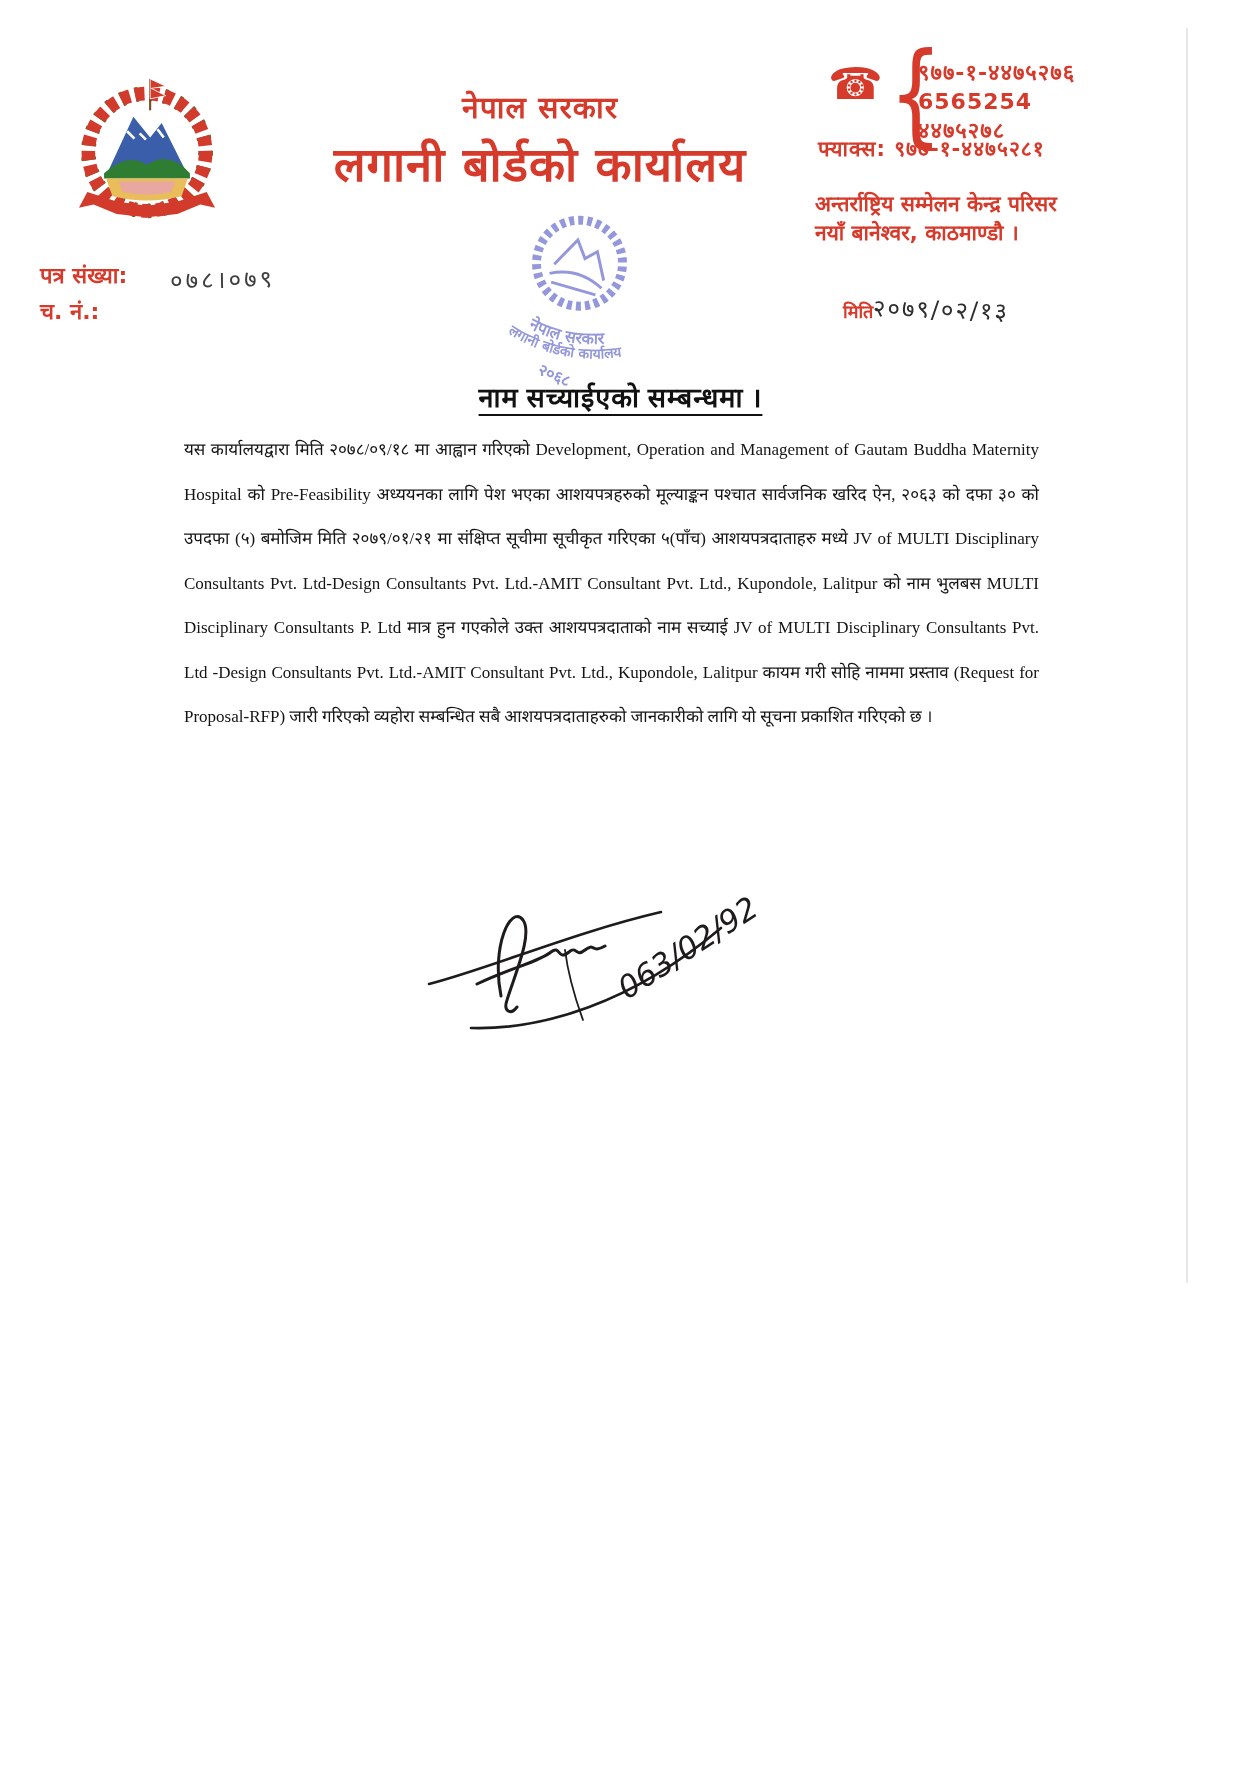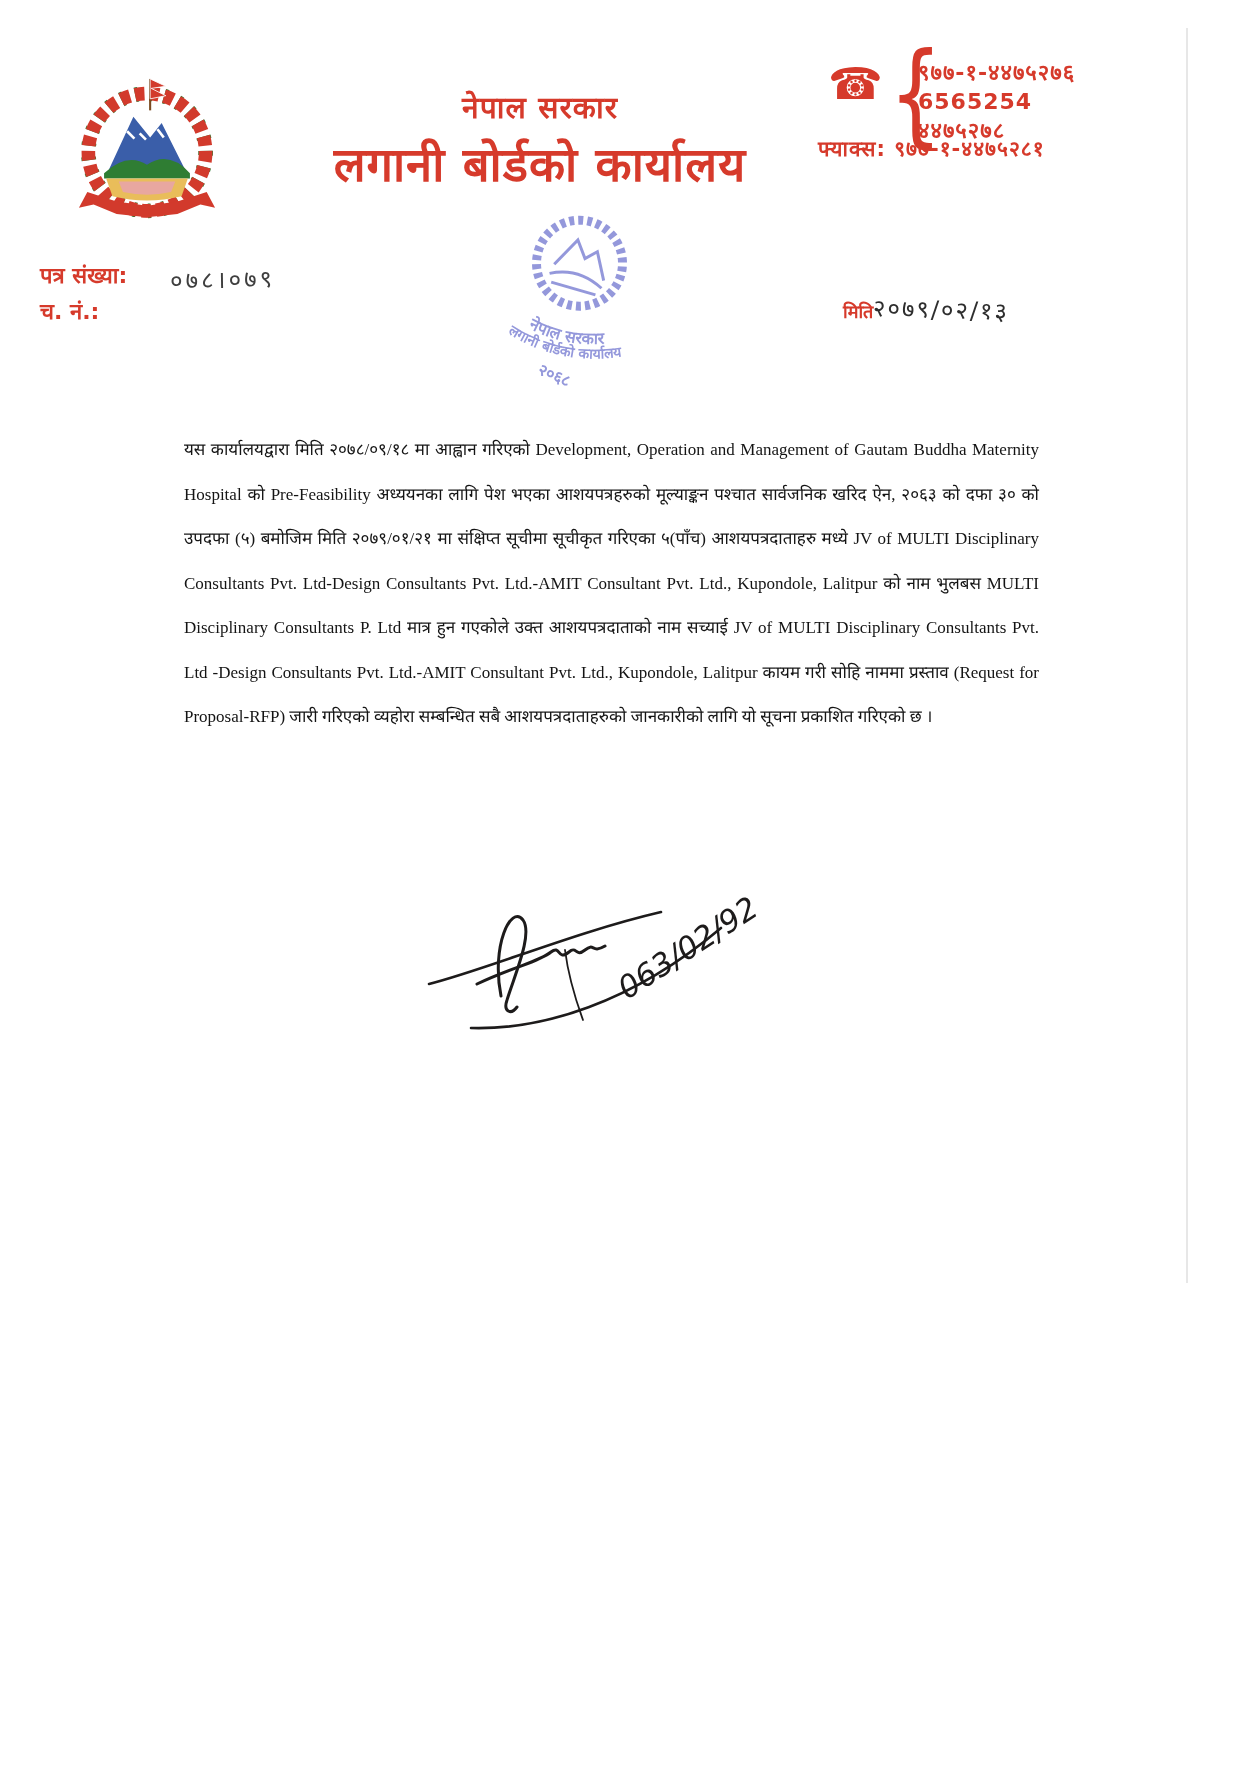--- a/index.html
+++ b/index.html
@@ -80,20 +80,24 @@
       <div>९७७-१-४४७५२७६</div>
       <div>6565254</div>
       <div>४४७५२७८</div>
     </div>
     <div class="fax-line">
       <span>फ्याक्स:</span>
       <span>९७७-१-४४७५२८१</span>
     </div>
   </div>
 
+  <div class="address">
+    <div>अन्तर्राष्ट्रिय सम्मेलन केन्द्र परिसर</div>
+    <div>नयाँ बानेश्वर, काठमाण्डौ ।</div>
+  </div>
 
   <div class="ref-labels">
     <div>पत्र संख्या:</div>
     <div>च. नं.:</div>
   </div>
   <div class="letter-no-value">०७८।०७९</div>
 
   <div class="date-row">
     <span class="date-label">मिति</span><span class="date-value">२०७९/०२/१३</span>
   </div>
@@ -111,20 +115,23 @@
       <text font-family="DejaVu Sans, sans-serif" font-size="16" font-weight="700" fill="#7d82d4" stroke="none">
         <textPath href="#stamp-arc1" startOffset="50%" text-anchor="middle">नेपाल सरकार</textPath>
       </text>
       <text font-family="DejaVu Sans, sans-serif" font-size="14" font-weight="700" fill="#7d82d4" stroke="none">
         <textPath href="#stamp-arc2" startOffset="50%" text-anchor="middle">लगानी बोर्डको कार्यालय</textPath>
       </text>
       <text transform="translate(118,178) rotate(8)" font-family="DejaVu Sans, sans-serif" font-size="16" font-weight="700" fill="#7d82d4" stroke="none" text-anchor="middle">२०६८</text>
     </g>
   </svg>
 
+  <div class="subject">
+    <span>नाम सच्याईएको सम्बन्धमा ।</span>
+  </div>
 
   <div class="letter-body">यस कार्यालयद्वारा मिति २०७८/०९/१८ मा आह्वान गरिएको Development, Operation and Management of Gautam Buddha Maternity Hospital को Pre-Feasibility अध्ययनका लागि पेश भएका आशयपत्रहरुको मूल्याङ्कन पश्चात सार्वजनिक खरिद ऐन, २०६३ को दफा ३० को उपदफा (५) बमोजिम मिति २०७९/०१/२१ मा संक्षिप्त सूचीमा सूचीकृत गरिएका ५(पाँच) आशयपत्रदाताहरु मध्ये JV of MULTI Disciplinary Consultants Pvt. Ltd-Design Consultants Pvt. Ltd.-AMIT Consultant Pvt. Ltd., Kupondole, Lalitpur को नाम भुलबस MULTI Disciplinary Consultants P. Ltd मात्र हुन गएकोले उक्त आशयपत्रदाताको नाम सच्याई JV of MULTI Disciplinary Consultants Pvt. Ltd -Design Consultants Pvt. Ltd.-AMIT Consultant Pvt. Ltd., Kupondole, Lalitpur कायम गरी सोहि नाममा प्रस्ताव (Request for Proposal-RFP) जारी गरिएको व्यहोरा सम्बन्धित सबै आशयपत्रदाताहरुको जानकारीको लागि यो सूचना प्रकाशित गरिएको छ ।</div>
 
   <svg class="signature" viewBox="0 0 380 160">
     <g fill="none" stroke="#1d1b1b" stroke-width="3" stroke-linecap="round">
       <path d="M86,108 C76,58 96,16 108,32 C118,46 100,86 92,112 C88,124 96,127 102,119"></path>
       <path d="M62,96 C100,78 124,74 136,64 C146,56 142,74 154,64 C162,57 160,70 170,62 C180,54 176,66 190,58"></path>
       <path d="M14,96 C70,82 160,44 246,24" stroke-width="2.6"></path>
       <path d="M56,140 C126,142 216,116 306,40" stroke-width="2.6"></path>
       <path d="M150,62 C153,86 160,110 168,132" stroke-width="1.8"></path>

